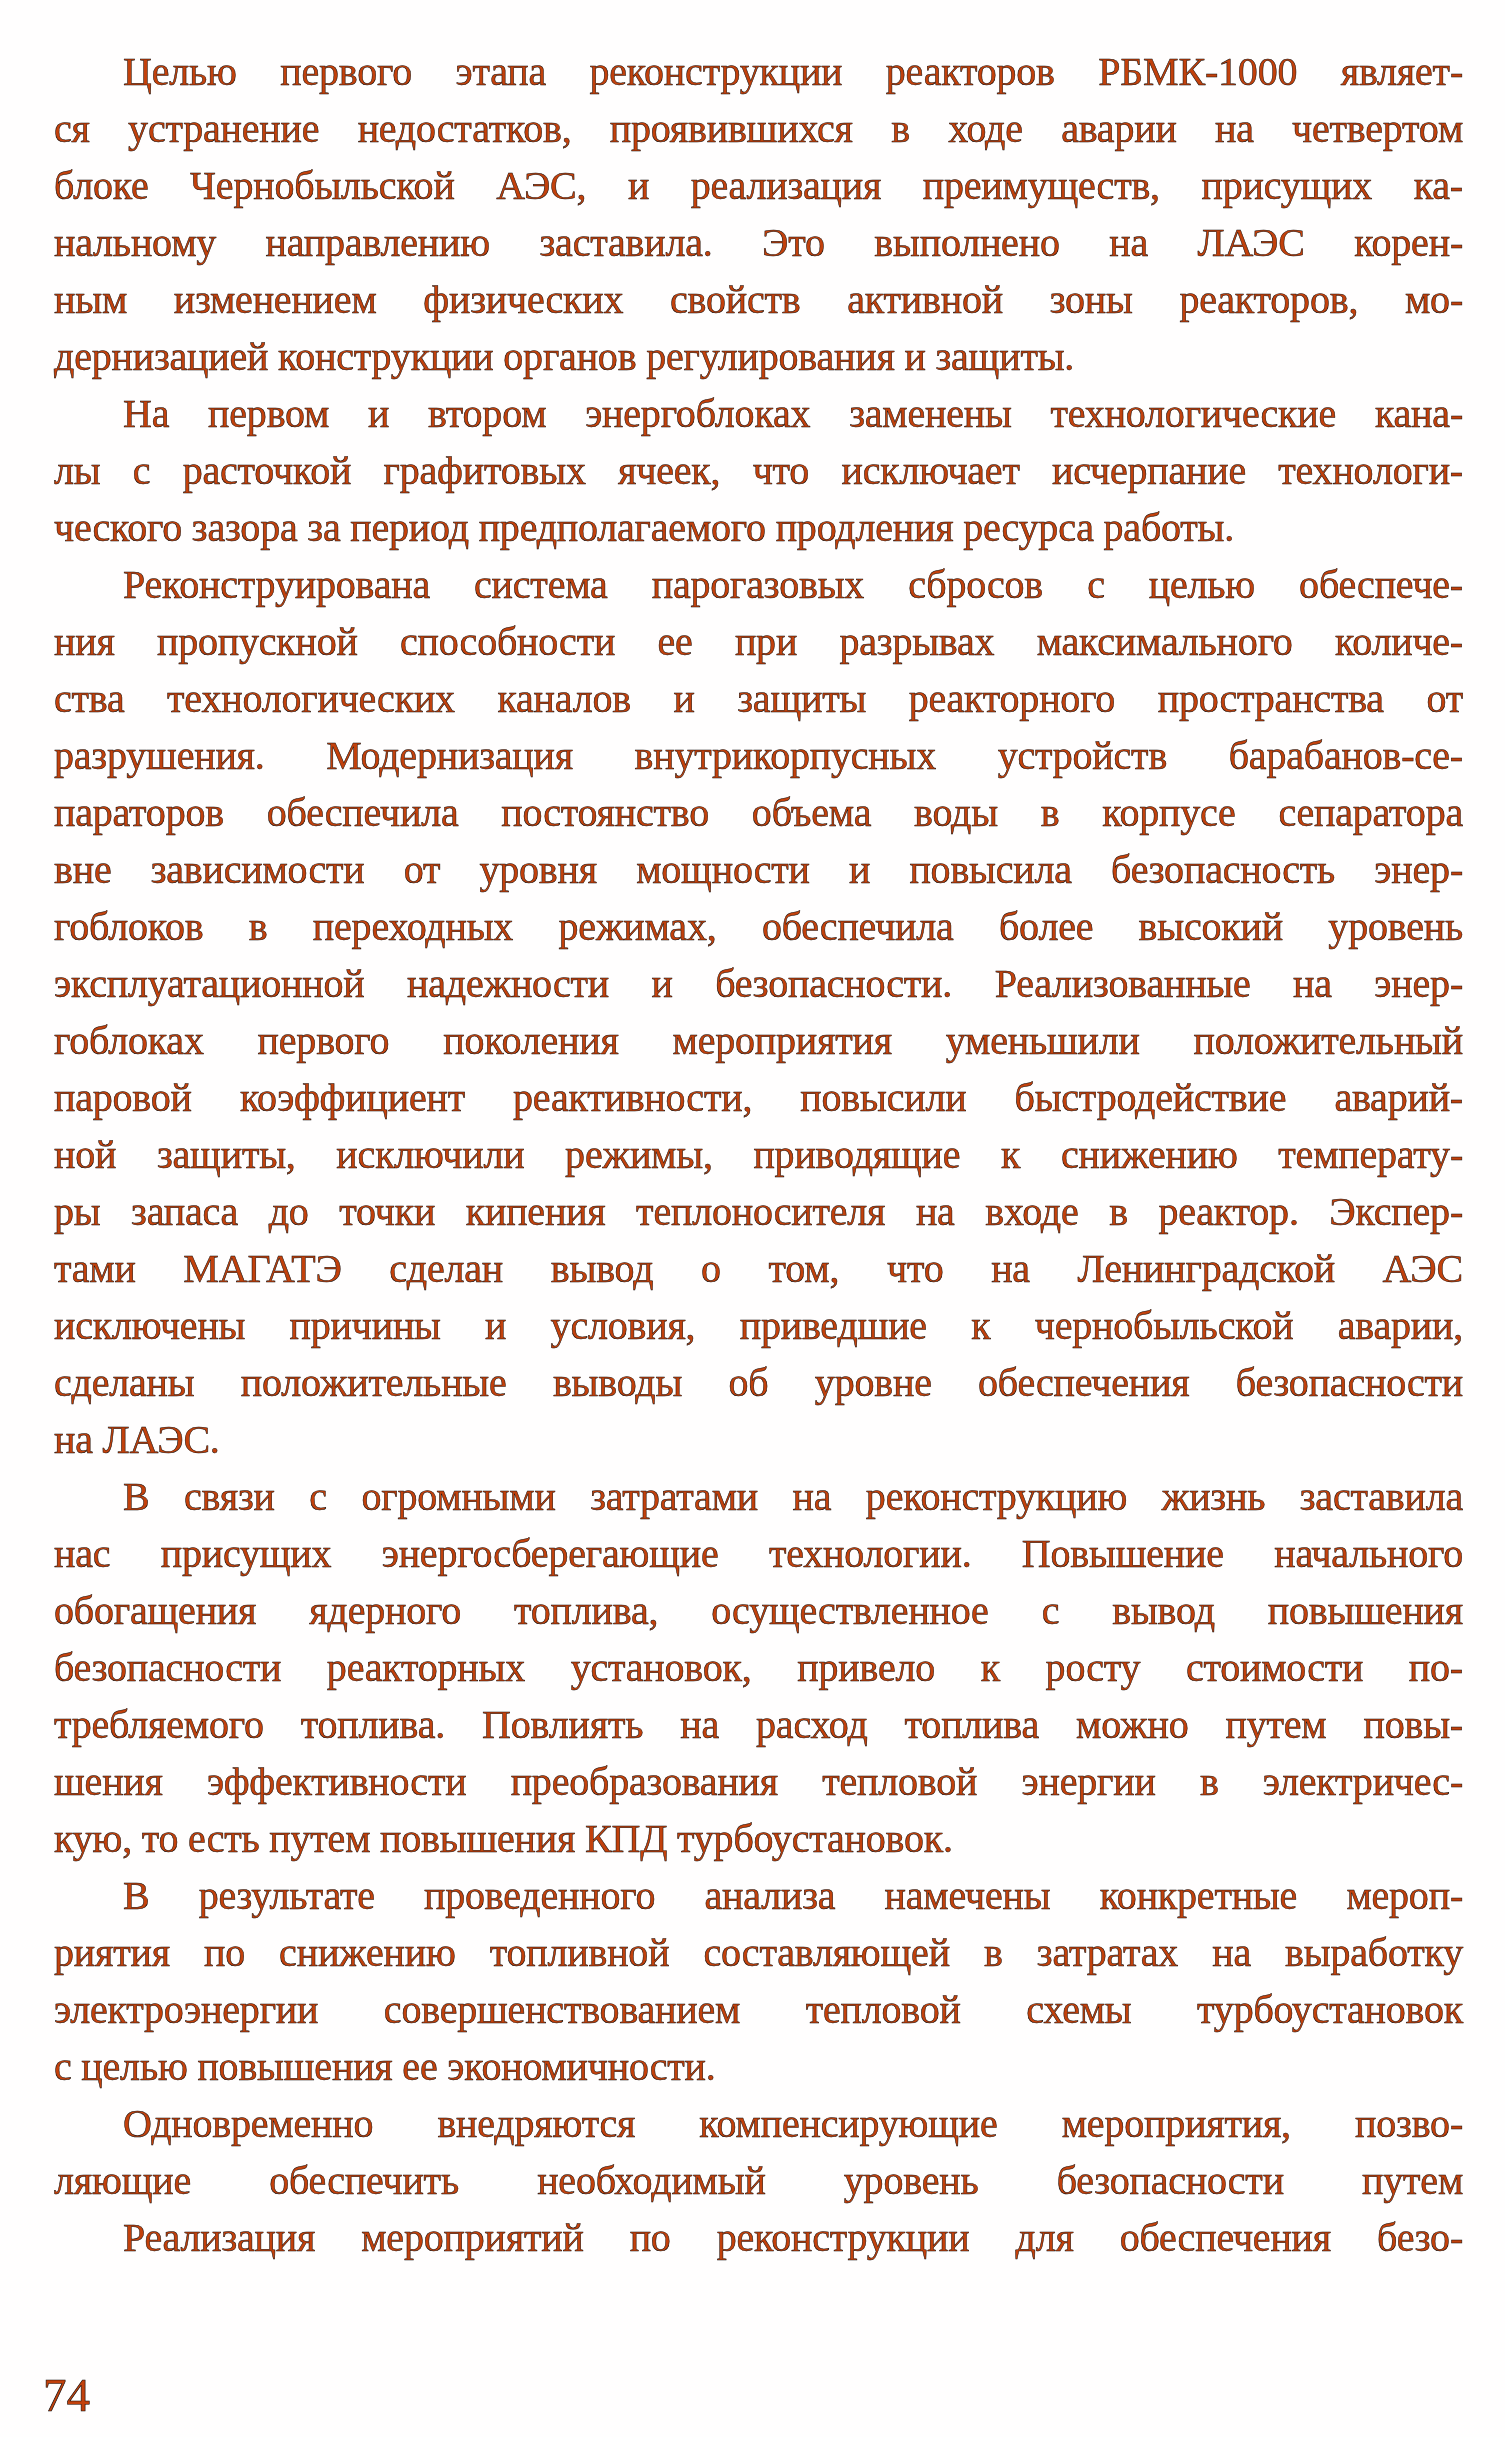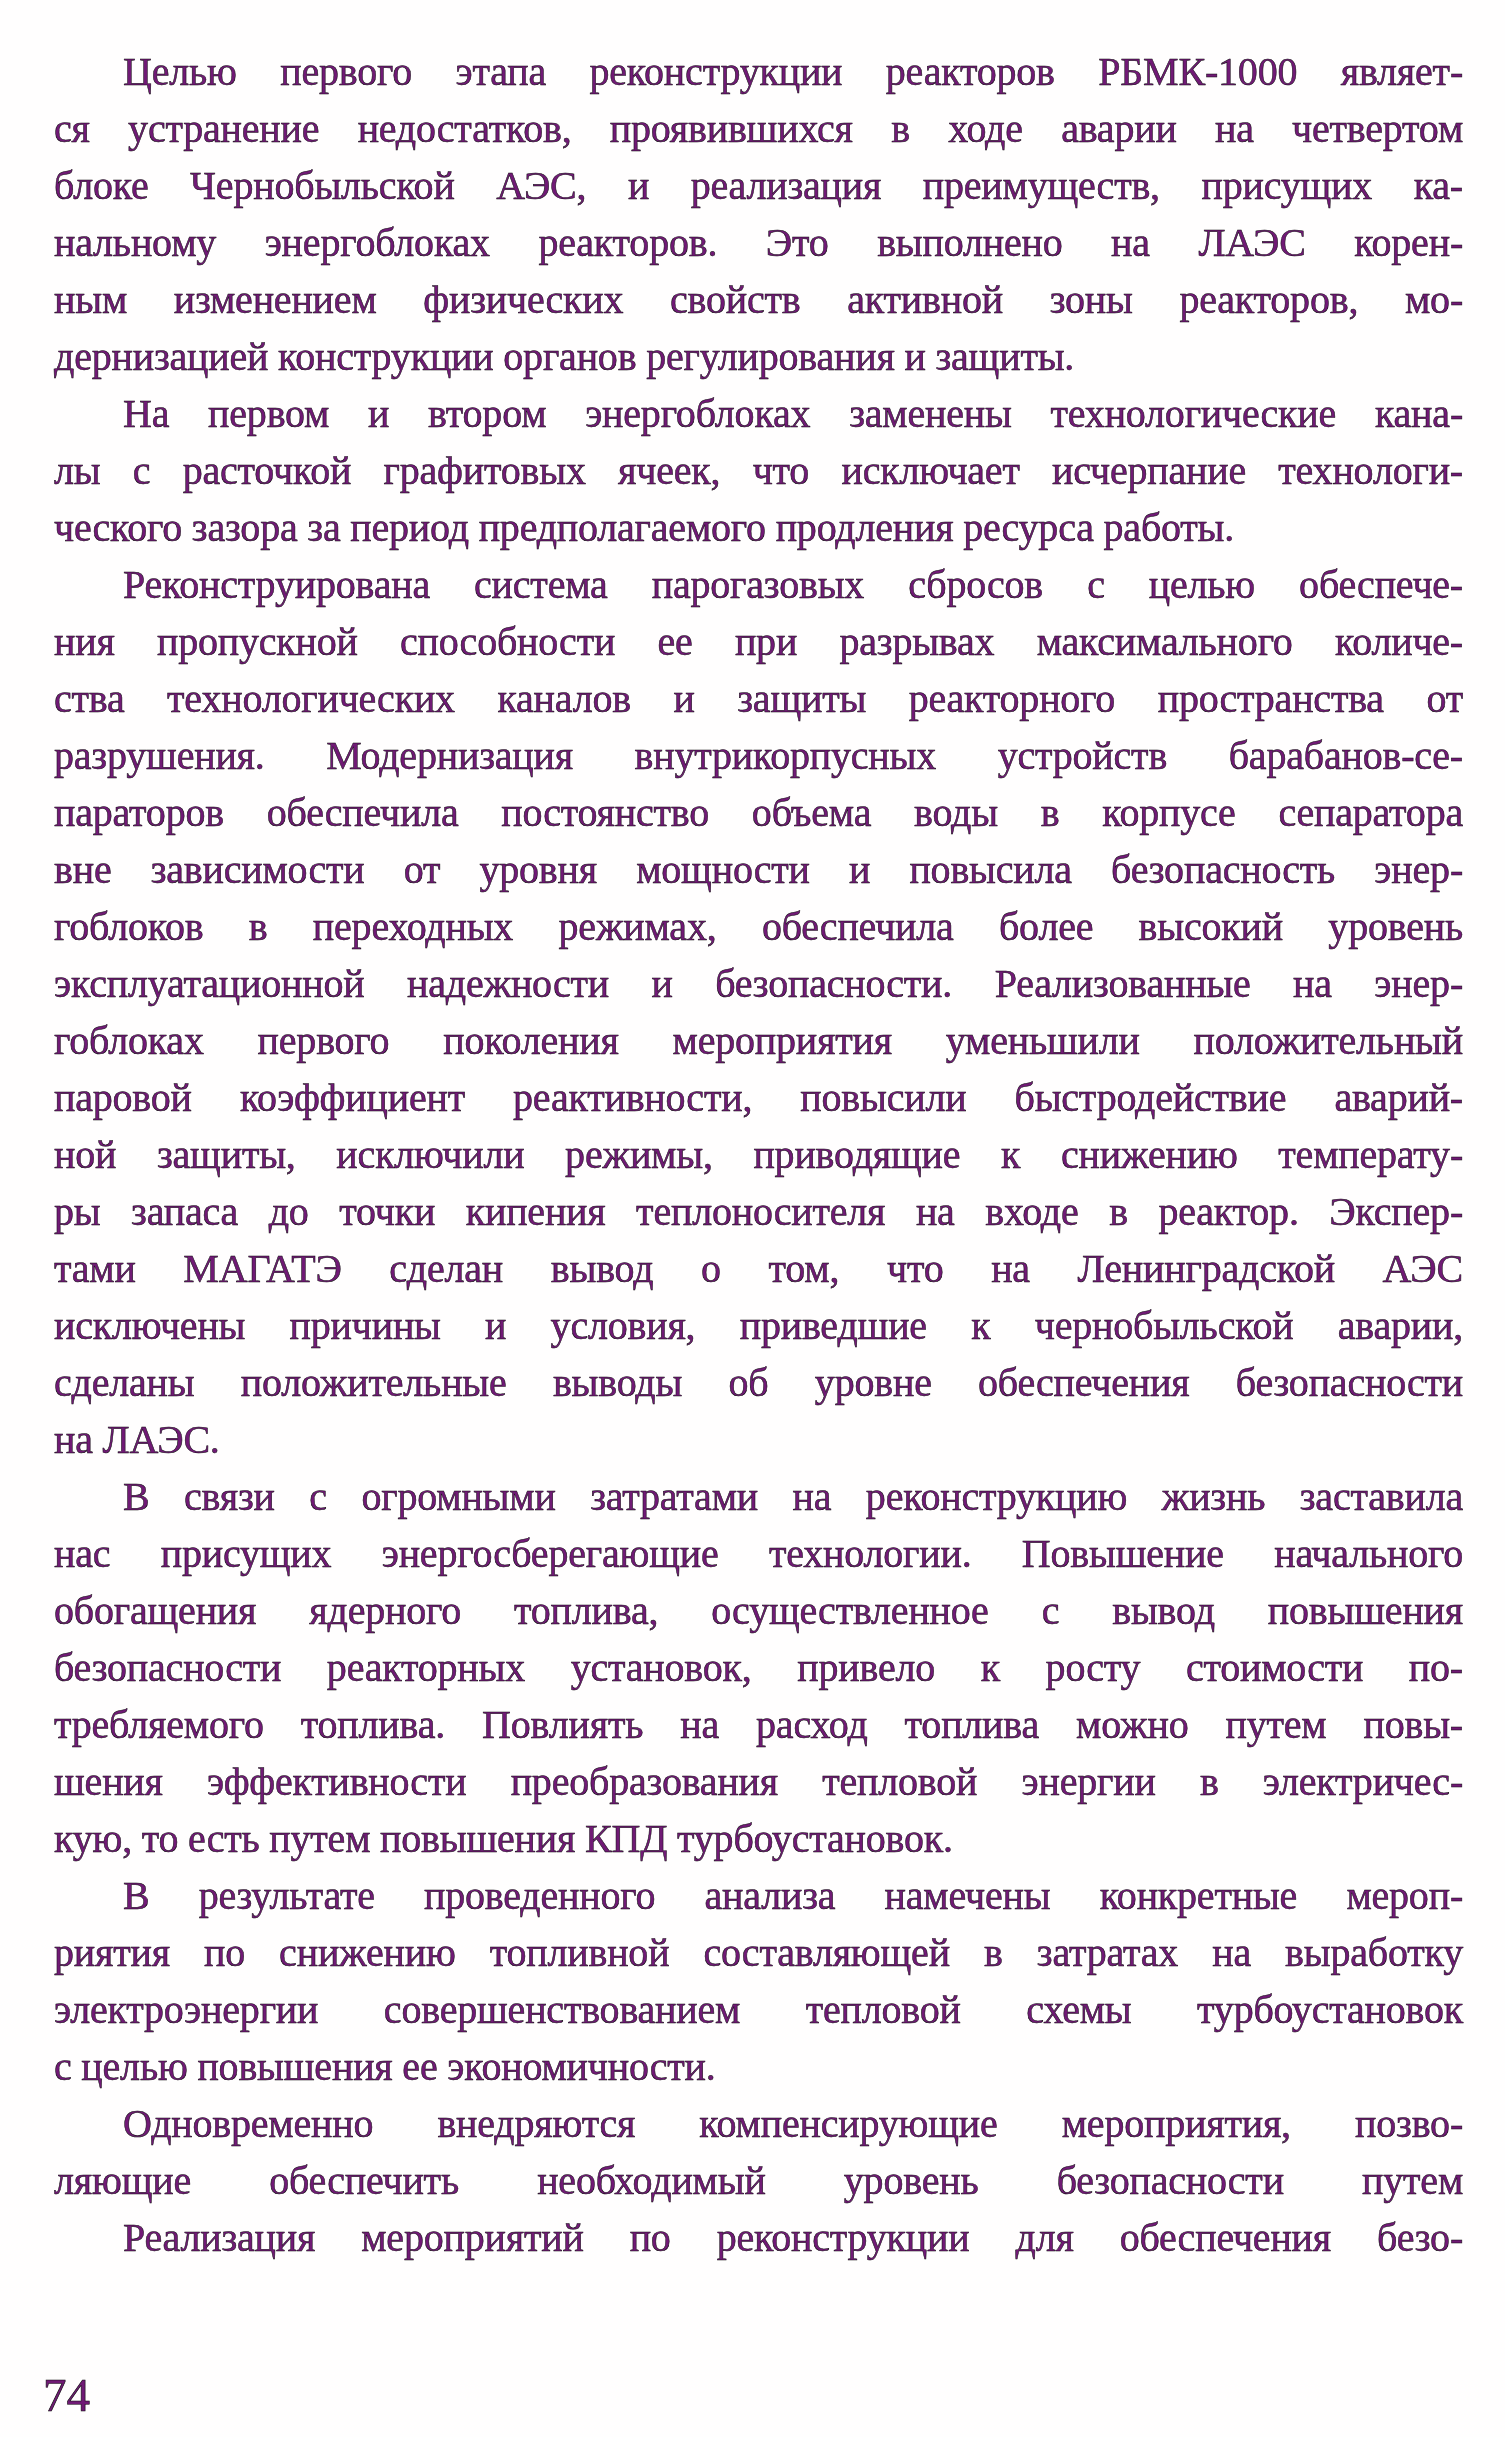--- a/index.html
+++ b/index.html
@@ -7,21 +7,21 @@
     padding: 0;
     background: #ffffff;
   }
   .page {
     position: relative;
     width: 1505px;
     height: 2438px;
     background: #fffefe;
     overflow: hidden;
     font-family: "Liberation Serif", "DejaVu Serif", serif;
-    color: #701a75;
+    color: #c2410c;
   }
   .text-block {
     position: absolute;
     left: 54px;
     top: 43px;
     width: 1409px;
   }
   .line {
     font-size: 40px;
     line-height: 57px;
@@ -48,21 +48,21 @@
   }
 </style>
 </head>
 <body>
 
 <div class="page">
   <div class="text-block" id="text-block">
       <div class="line indent">Целью первого этапа реконструкции реакторов РБМК-1000 являет-</div>
       <div class="line">ся устранение недостатков, проявившихся в ходе аварии на четвертом</div>
       <div class="line">блоке Чернобыльской АЭС, и реализация преимуществ, присущих ка-</div>
-      <div class="line">нальному энергоблоках реакторов. Это выполнено на ЛАЭС корен-</div>
+      <div class="line">нальному направлению заставила. Это выполнено на ЛАЭС корен-</div>
       <div class="line">ным изменением физических свойств активной зоны реакторов, мо-</div>
       <div class="line para-end">дернизацией конструкции органов регулирования и защиты.</div>
       <div class="line indent">На первом и втором энергоблоках заменены технологические кана-</div>
       <div class="line">лы с расточкой графитовых ячеек, что исключает исчерпание технологи-</div>
       <div class="line para-end">ческого зазора за период предполагаемого продления ресурса работы.</div>
       <div class="line indent">Реконструирована система парогазовых сбросов с целью обеспече-</div>
       <div class="line">ния пропускной способности ее при разрывах максимального количе-</div>
       <div class="line">ства технологических каналов и защиты реакторного пространства от</div>
       <div class="line">разрушения. Модернизация внутрикорпусных устройств барабанов-се-</div>
       <div class="line">параторов обеспечила постоянство объема воды в корпусе сепаратора</div>

